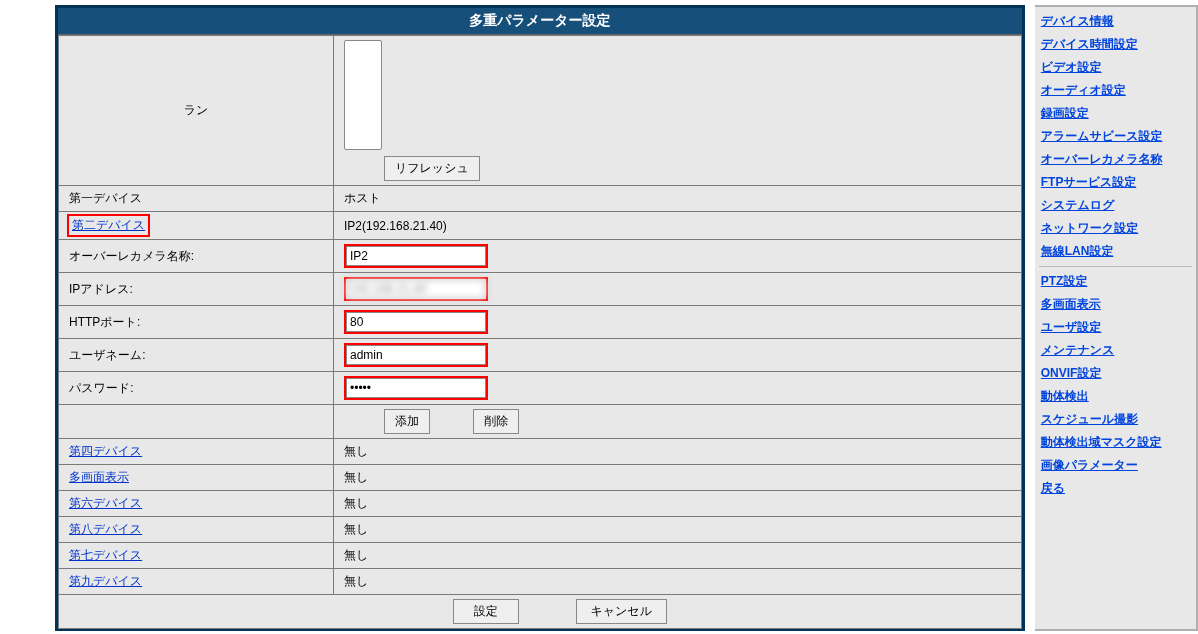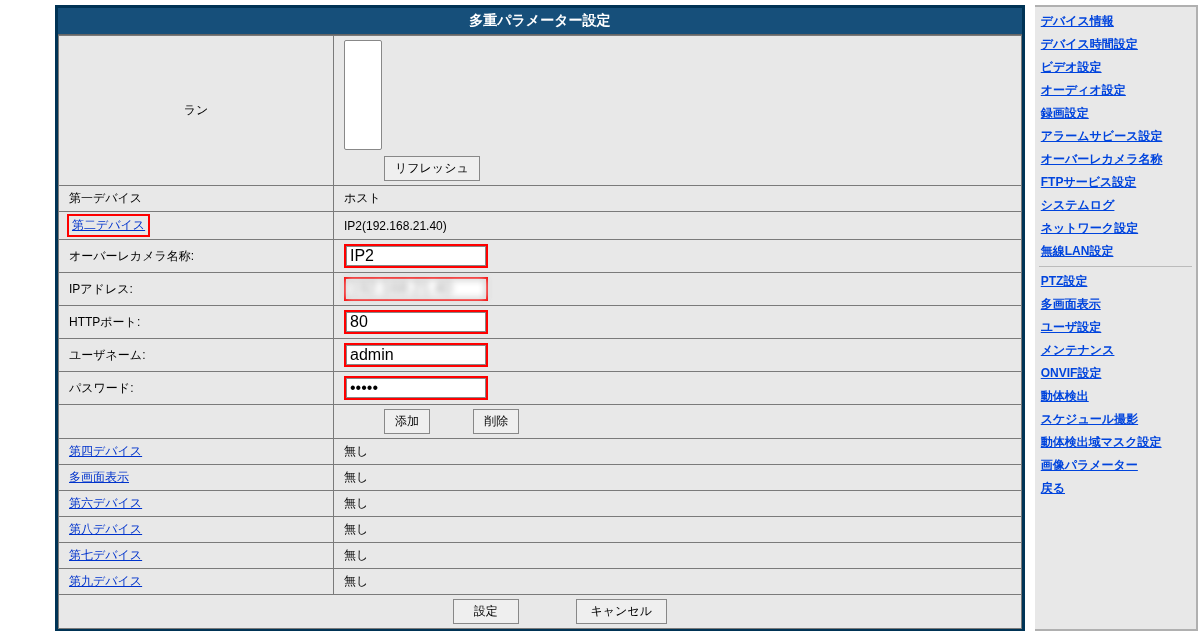--- a/index.html
+++ b/index.html
@@ -97,21 +97,21 @@
       display: inline-block;
       padding: 1px 3px;
       margin: -2px;
     }
     input.text-input {
       width: 140px;
       height: 20px;
       padding: 1px 3px;
       border: 1px solid #888;
       background: #fff;
-      font-size: 16px;
+      font-size: 12px;
       font-family: inherit;
     }
     .input-red-wrap {
       border: 2px solid #ff0000;
       display: inline-block;
       padding: 0;
       line-height: 0;
     }
     .footer-row td {
       text-align: center;

